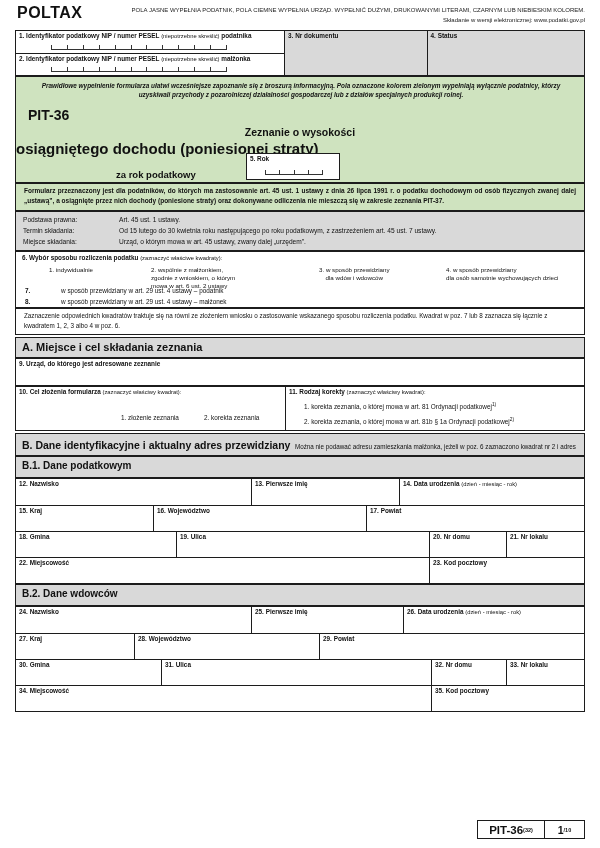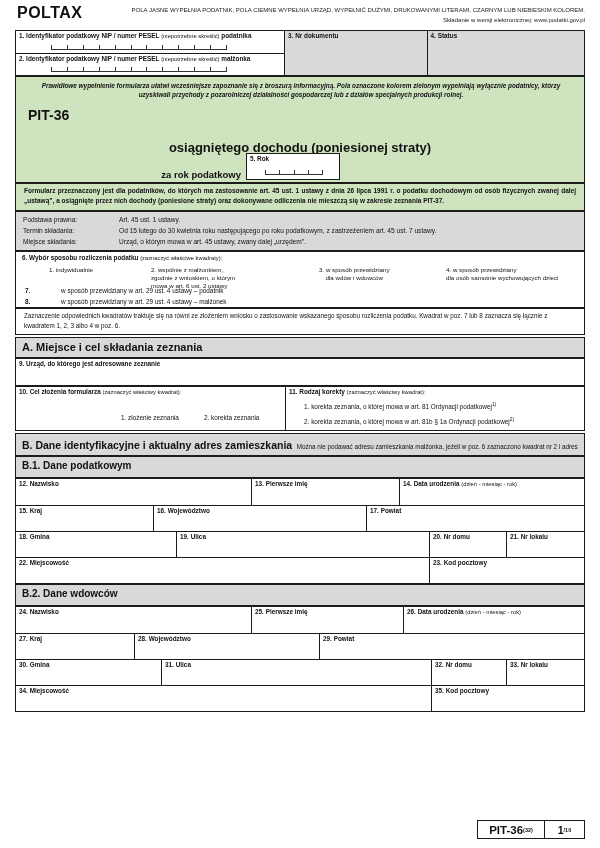--- a/index.html
+++ b/index.html
@@ -31,22 +31,22 @@
   .comb i { flex:1; height:5px; border-left:1px solid #333; border-bottom:1px solid #333; }
   .comb i:last-child { border-right:1px solid #333; }
   .comb-nip { left:35px; bottom:3px; width:176px; }
 
   
   #banner { top:46px; height:107px; }
   #banner .note { position:absolute; top:4px; left:25px; width:520px; text-align:center;
      font-size:6.4px; font-weight:bold; font-style:italic; line-height:1.45; }
   #banner .code { position:absolute; left:12px; top:30px; font-size:14px; font-weight:bold; }
   #banner .t1 { position:absolute; top:49px; width:100%; text-align:center; font-size:10.5px; font-weight:bold; }
-  #banner .t2 { position:absolute; top:63px; width:100%; text-align:center; font-size:13px; font-weight:bold; }
-  #banner .yr { position:absolute; top:92px; left:100px; width:125px; text-align:right; font-size:9.5px; font-weight:bold; }
+  #banner .t2 { position:absolute; top:63px; width:100%; font-size:15px; font-weight:bold; }
+  #banner .yr { position:absolute; top:92px; left:100px; width:125px; font-size:9.5px; font-weight:bold; }
   #banner .rokbox { position:absolute; left:230px; top:76px; width:94px; height:27px;
      background:#fff; border:1px solid #1c1c1c; }
   .comb-rok { left:18px; bottom:4px; width:58px; }
 
   
   #purpose { top:153px; height:28px; font-size:6.5px; font-weight:bold; line-height:1.5;
      padding:2px 8px; text-align:justify; }
   #legal { top:181px; height:40px; padding:3px 7px; font-size:6.6px; line-height:1.65; }
   #legal .row { display:flex; }
   #legal .lab { width:96px; }
@@ -157,20 +157,21 @@
       <div class="flabel">3. Nr dokumentu</div>
     </div>
     <div class="graybox g4">
       <div class="flabel">4. Status</div>
     </div>
   </div>
 
   <div class="blk green" id="banner">
     <div class="note">Prawidłowe wypełnienie formularza ułatwi wcześniejsze zapoznanie się z broszurą informacyjną. Pola oznaczone kolorem zielonym wypełniają wyłącznie podatnicy, którzy uzyskiwali przychody z pozarolniczej działalności gospodarczej lub z działów specjalnych produkcji rolnej.</div>
     <div class="code">PIT-36</div>
+    <div class="t1">Zeznanie o wysokości</div>
     <div class="t2">osiągniętego dochodu (poniesionej straty)</div>
     <div class="yr">za rok podatkowy</div>
     <div class="rokbox">
       <div class="flabel">5. Rok</div>
       <div class="comb comb-rok">
           <i></i>
           <i></i>
           <i></i>
           <i></i>
         </div>
@@ -242,21 +243,21 @@
       <span class="optline a">
         <span>1. korekta zeznania, o której mowa w art. 81 Ordynacji podatkowej</span><sup>1)</sup>
       </span>
       <span class="optline b">
         <span>2. korekta zeznania, o której mowa w art. 81b § 1a Ordynacji podatkowej</span><sup>2)</sup>
       </span>
     </div>
   </div>
 
   <div class="blk gray" id="hb">
-    <span class="big">B. Dane identyfikacyjne i aktualny adres zamieszkania</span>
+    <span class="big">B. Dane identyfikacyjne i aktualny adres przewidziany</span>
     <span class="rest">Można nie podawać adresu zamieszkania małżonka, jeżeli w poz. 6 zaznaczono kwadrat nr 2 i adres małżonka jest taki sam jak adres zamieszkania podatnika. Adresu małżonka nie podaje się, jeżeli w poz. 6 zaznaczono kwadrat nr 3.</span>
   </div>
 
   <div class="blk gray" id="hb1">B.1. Dane podatkowym</div>
 
   <div class="blk grid" id="b1">
     <div class="grow">
       <div class="cell" style="width:235px">
           <div class="flabel"><span>12. Nazwisko</span></div>
         </div>

